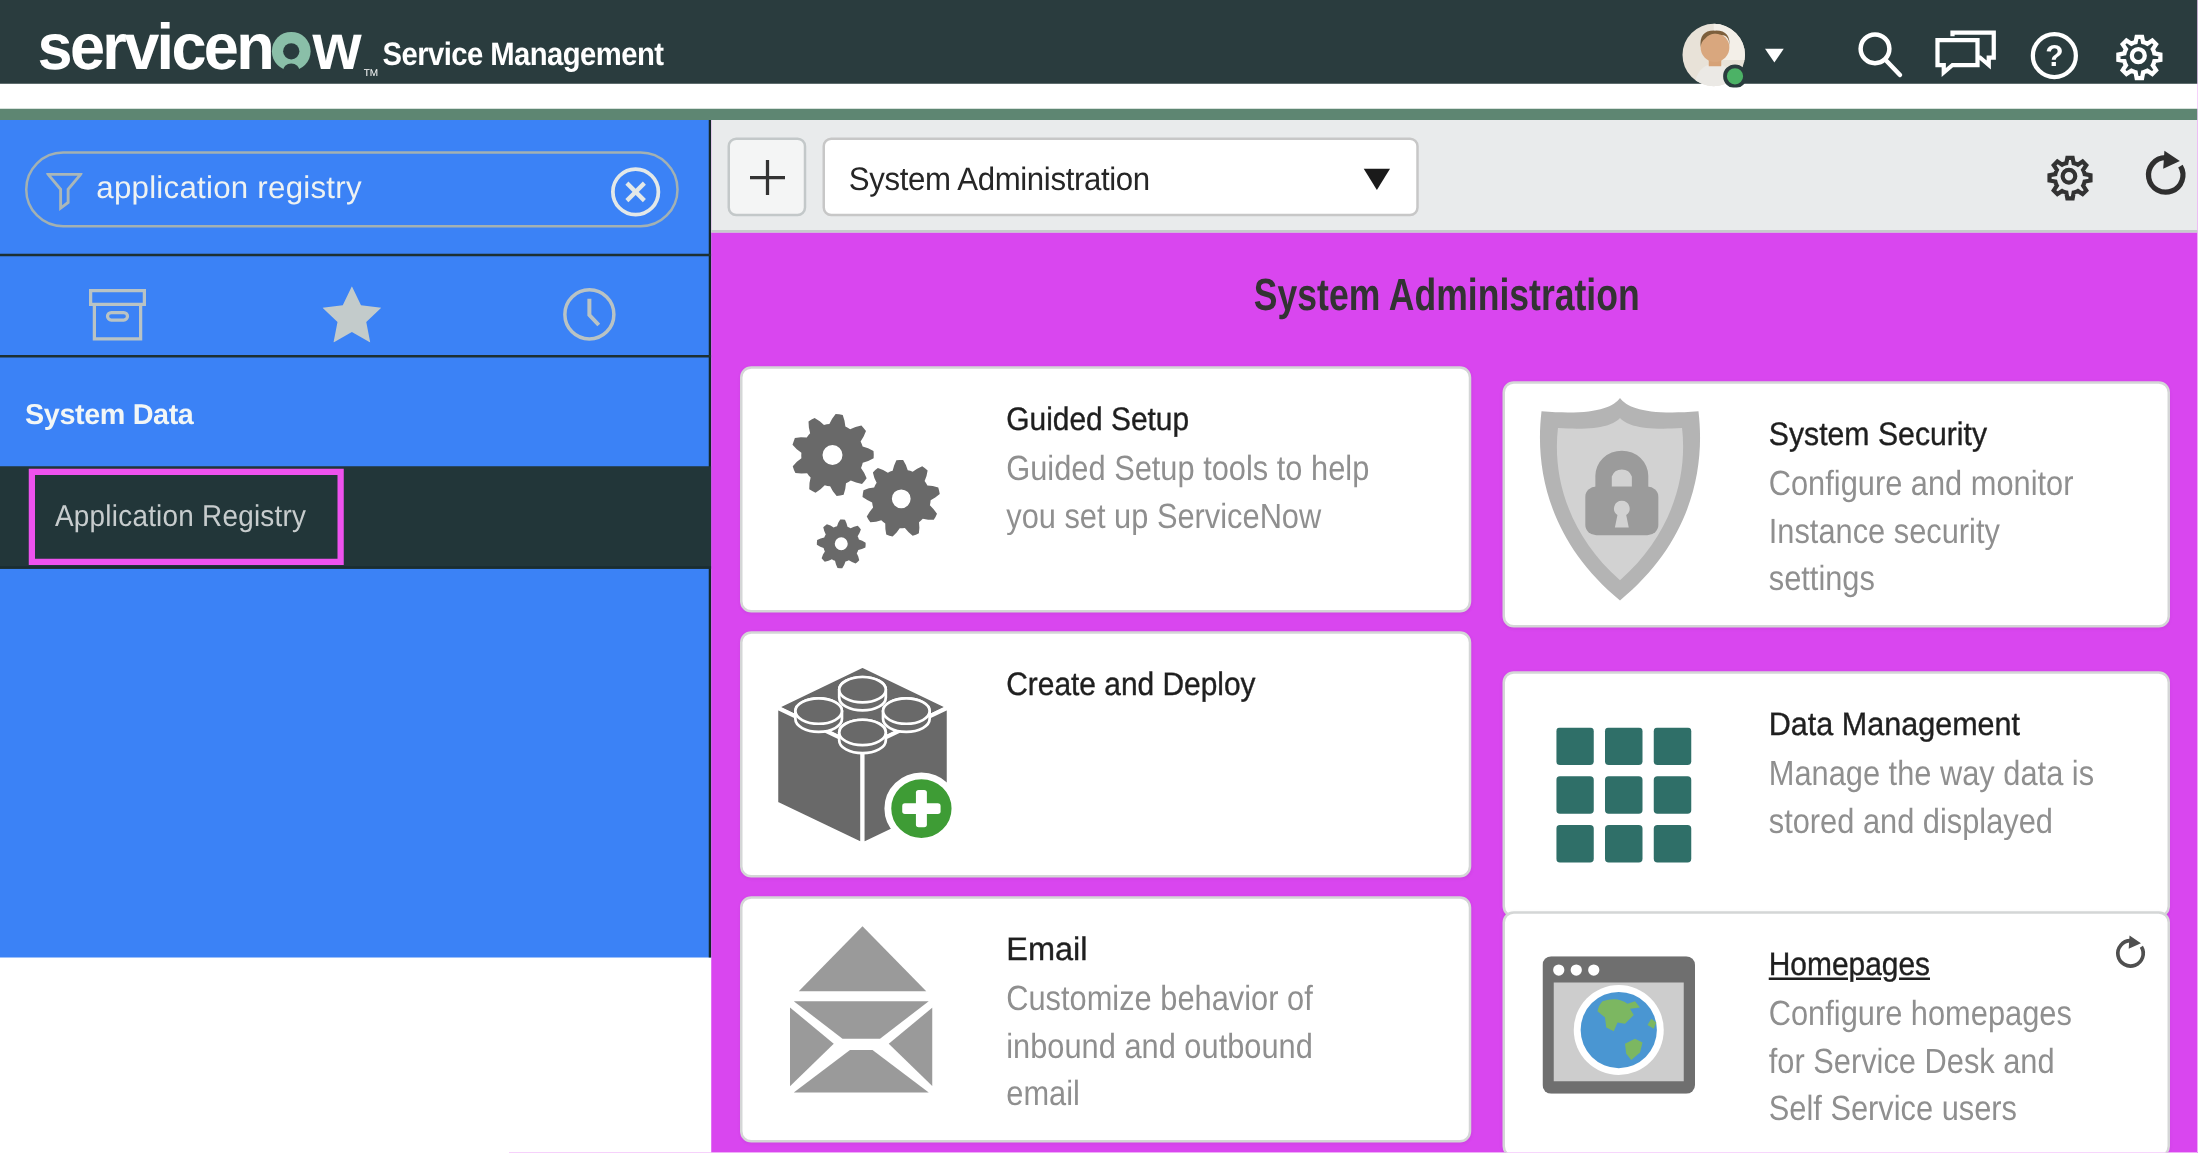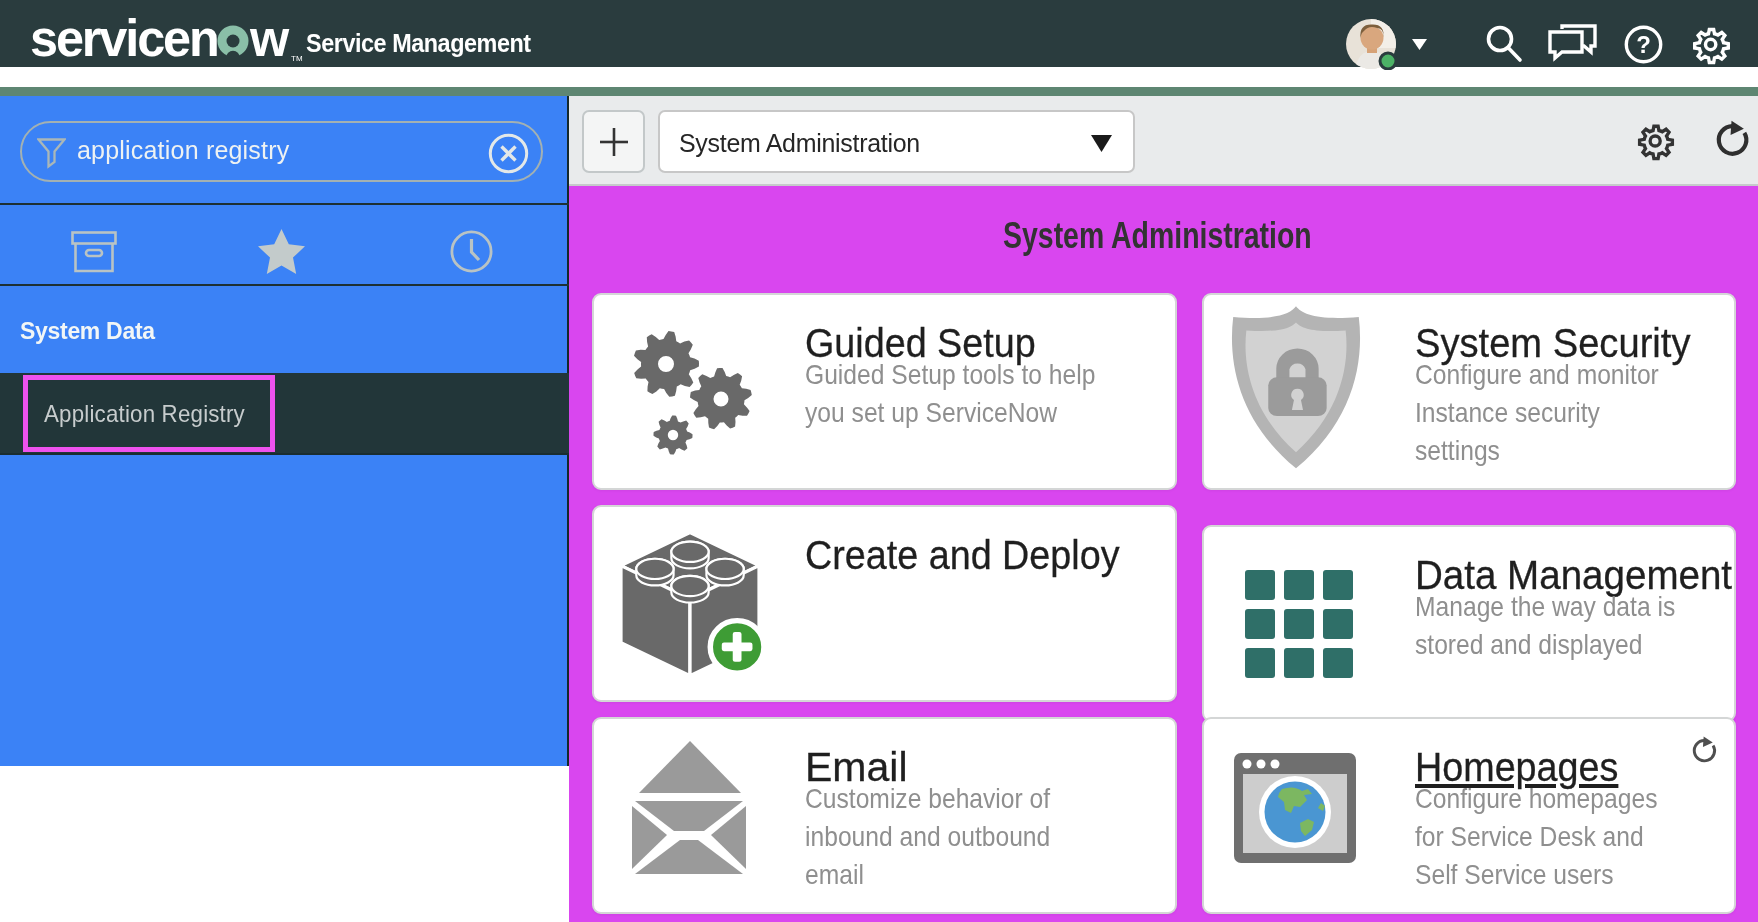--- a/index.html
+++ b/index.html
@@ -38,22 +38,22 @@
           border:2px solid #c3c8c9; border-radius:7px; }
   #ddown { position:absolute; left:89px; top:14px; width:477px; height:63px; background:#fff;
           border:2px solid #c7c7c7; border-radius:7px; }
   #ddtxt { position:absolute; left:19px; top:16px; font-size:26px; color:#262626; letter-spacing:-0.3px;
           display:inline-block; transform:scaleX(.96); transform-origin:0 0; white-space:nowrap;}
   #title { position:absolute; left:0; top:119px; width:1184px; padding-right:8px; text-align:center; font-size:36px;
           font-weight:bold; color:#333; }
   #title span { display:inline-block; transform:scaleX(.79); }
   .card { position:absolute; width:585px; height:197px; background:#fff; border:2px solid #d4d6d6;
           border-radius:9px; box-shadow:0 1px 3px rgba(0,0,0,.05); }
-  .cardR { width:534px; }
-  .ctit { position:absolute; left:211px; top:25px; font-size:41px; color:#1f1f1f; white-space:nowrap; -webkit-text-stroke:0.3px #1f1f1f; }
+  .cardR { width:534px;margin-top:12px; }
+  .ctit { position:absolute; left:211px; top:25px; font-size:26px; color:#1f1f1f; white-space:nowrap; -webkit-text-stroke:0.3px #1f1f1f; }
   .ctit span { display:inline-block; transform:scaleX(.93); transform-origin:0 0; }
   .cbody { position:absolute; left:211px; top:61px; font-size:28px; line-height:38px; color:#8f8f8f;
           white-space:nowrap; }
   .cbody span { display:inline-block; transform:scaleX(.88); transform-origin:0 0; }
   .cicon { position:absolute; }
 </style>
 </head>
 <body>
 <div id="page">
 

